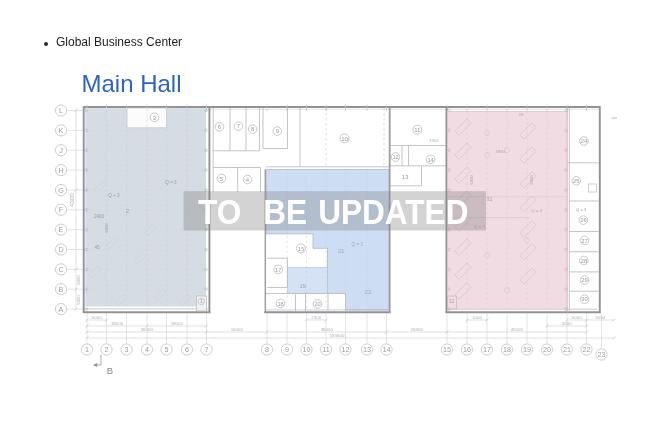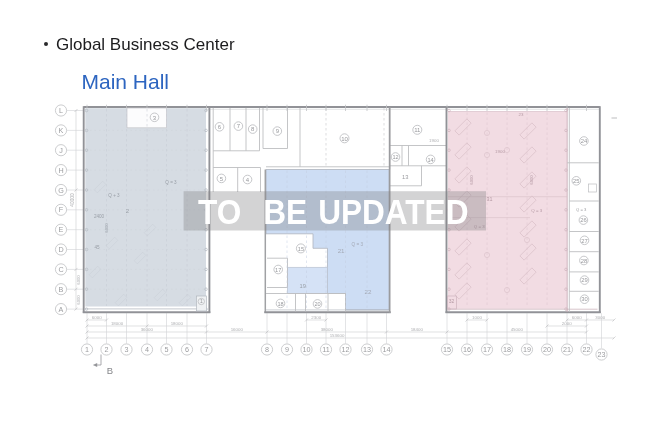--- a/index.html
+++ b/index.html
@@ -1,19 +1,19 @@
 <!DOCTYPE html>
 <html><head>
 <meta charset="utf-8">
 <style>
 html,body{margin:0;padding:0;width:660px;height:440px;background:#ffffff;overflow:hidden;}
 body{font-family:"Liberation Sans",sans-serif;position:relative;}
-.t1{position:absolute;left:56px;top:34.5px;font-size:17px;color:#1c1c1e;}
+.t1{position:absolute;left:56px;top:34.5px;font-size:12px;color:#1c1c1e;}
 .dot{position:absolute;left:44px;top:42px;width:4px;height:4px;border-radius:50%;background:#2a2a2c;}
-.t2{position:absolute;left:81.5px;top:69.5px;font-size:21px;color:#2d65c0;}
+.t2{position:absolute;left:81.5px;top:69.5px;font-size:24px;color:#2d65c0;}
 .band{position:absolute;left:197.6px;top:191.8px;white-space:pre;display:inline-block;
 font-size:35px;font-weight:bold;color:#ffffff;word-spacing:2.5px;
 transform:scaleX(0.902);transform-origin:left top;z-index:5;}
 </style>
 </head>
 <body>
 <div class="dot"></div>
 <div class="t1">Global Business Center</div>
 <div class="t2">Main Hall</div>
 <span class="band">TO&nbsp; BE UPDATED</span>

